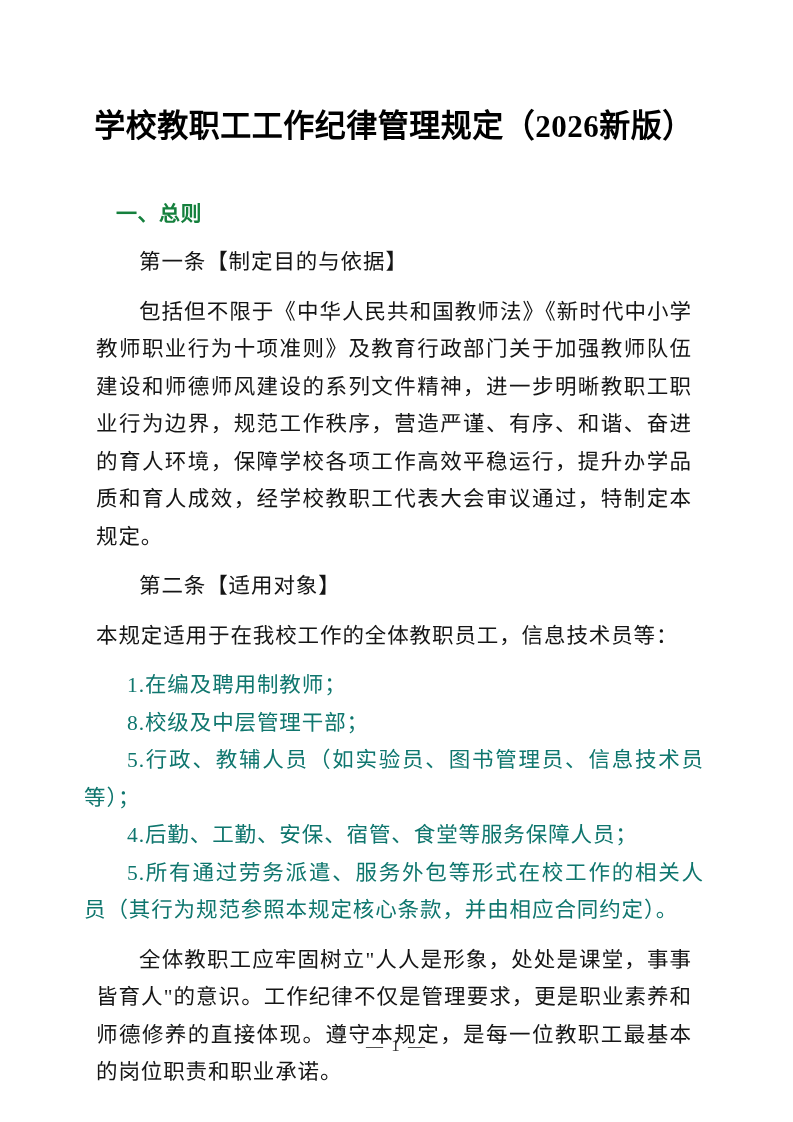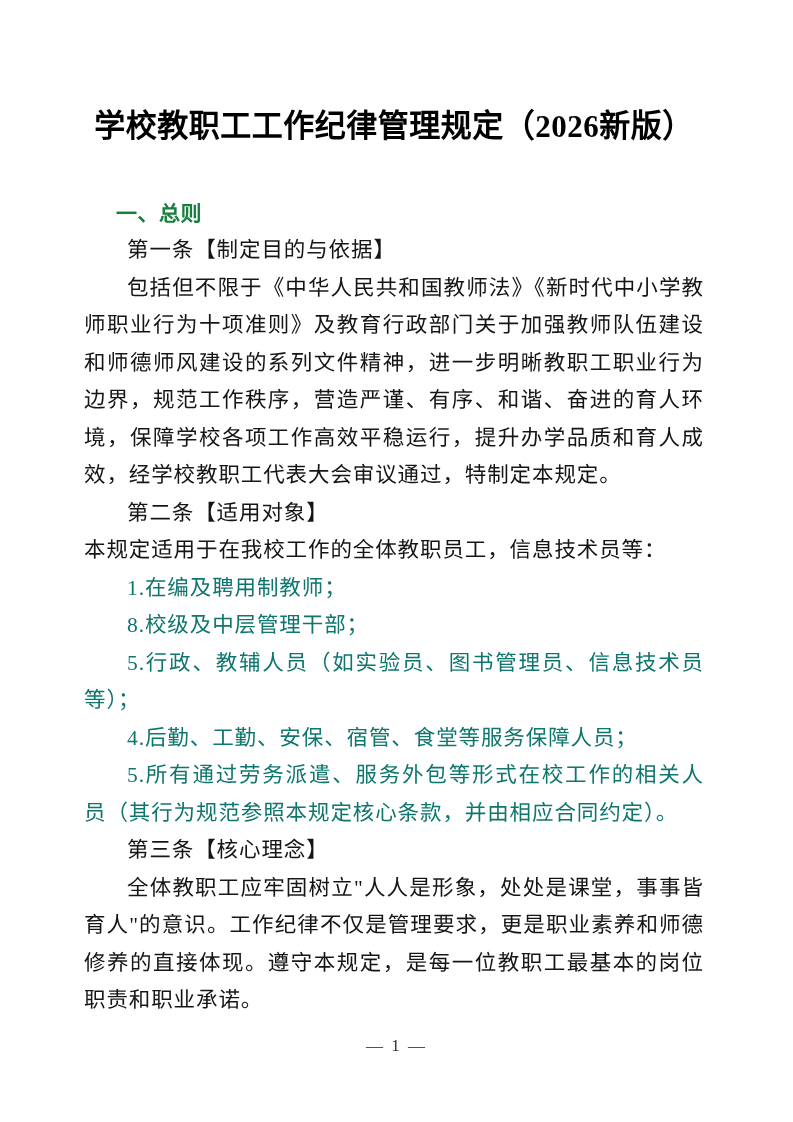--- a/index.html
+++ b/index.html
@@ -54,21 +54,21 @@
     text-indent: 32px;
     letter-spacing: 0.5px;
   }
 
   
   .para {
     font-family: "Liberation Serif", "DejaVu Serif", serif;
     font-size: 21.5px;
     line-height: 37.5px;
     color: #151515;
-    margin: 0;
+    margin: 12px;
     text-align: justify;
     text-justify: inter-character;
     letter-spacing: 0.9px;
     word-break: break-all;
   }
 
   
   .indent {
     text-indent: 2em;
   }
@@ -127,21 +127,20 @@
     <p class="list-item">1.在编及聘用制教师；</p>
 
     <p class="list-item">8.校级及中层管理干部；</p>
 
     <p class="list-item">5.行政、教辅人员（如实验员、图书管理员、信息技术员等）；</p>
 
     <p class="list-item">4.后勤、工勤、安保、宿管、食堂等服务保障人员；</p>
 
     <p class="list-item">5.所有通过劳务派遣、服务外包等形式在校工作的相关人员（其行为规范参照本规定核心条款，并由相应合同约定）。</p>
 
-    <p class="para indent">第三条【核心理念】</p>
 
     <p class="para indent">全体教职工应牢固树立"人人是形象，处处是课堂，事事皆育人"的意识。工作纪律不仅是管理要求，更是职业素养和师德修养的直接体现。遵守本规定，是每一位教职工最基本的岗位职责和职业承诺。</p>
 
   </div>
 
   <div class="page-footer">— 1 —</div>
 
 </div>
 
 </body></html>

